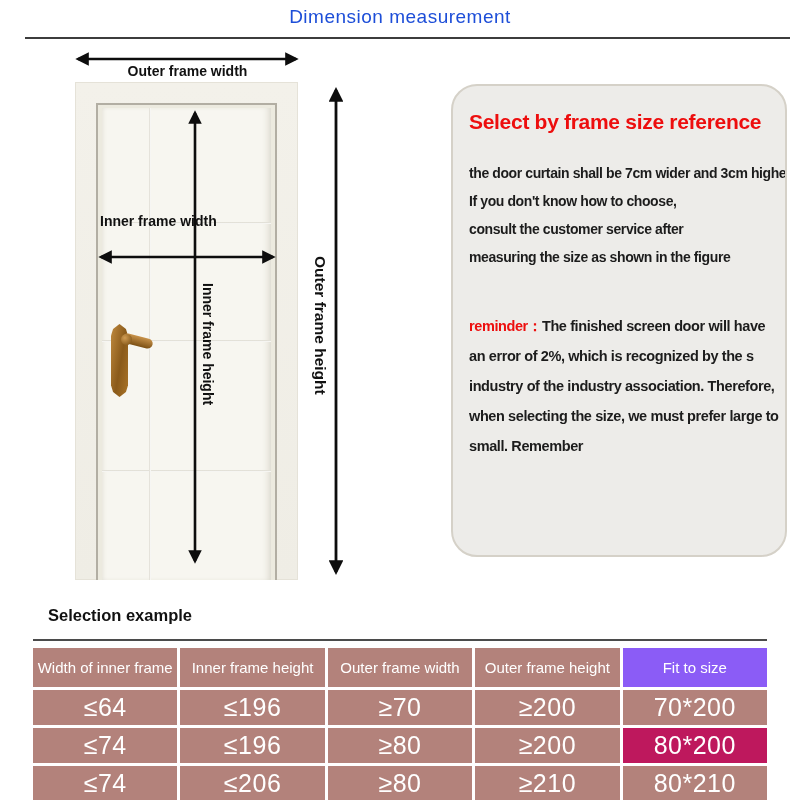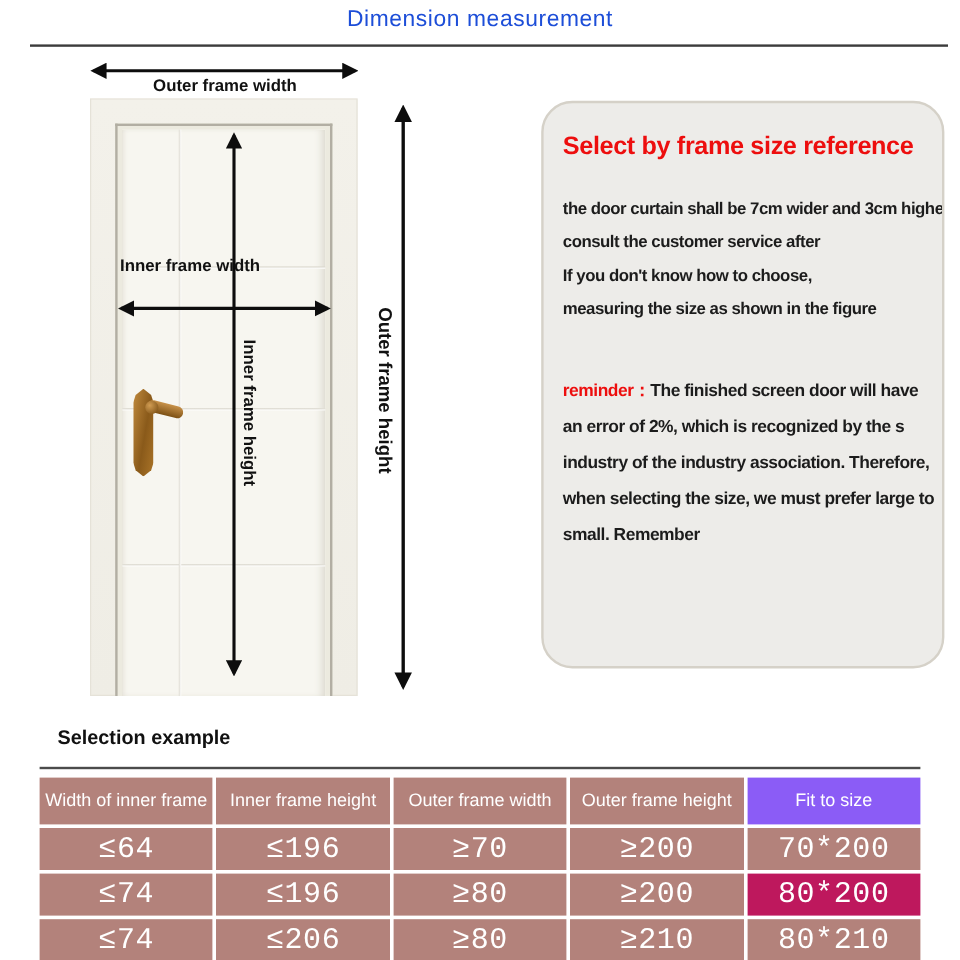--- a/index.html
+++ b/index.html
@@ -84,21 +84,20 @@
   .size-table{
     left:30px;top:645px;width:740px;
     border-collapse:separate;border-spacing:3px;table-layout:fixed;
   }
   .size-table th{
     height:37px;font-size:15px;font-weight:normal;color:#fff;text-align:center;
   }
   .size-table td{
     height:33px;font-size:25px;font-weight:normal;color:#fff;text-align:center;
     letter-spacing:0.5px;
-    font-family:Liberation Mono, monospace;
   }
 </style>
 </head>
 <body>
 
 <div class="abs page-title">Dimension measurement</div>
 <div class="abs title-underline"></div>
 
 <div>
   <div class="abs door-frame"></div>
@@ -126,22 +125,22 @@
 
   <div class="abs dim-label lbl-outer-width">Outer frame width</div>
   <div class="abs dim-label lbl-inner-width">Inner frame width</div>
   <div class="abs dim-label lbl-inner-height">Inner frame height</div>
   <div class="abs dim-label lbl-outer-height">Outer frame height</div>
 </div>
 
 <div class="abs panel">
   <div class="panel-title" style="color: rgb(237, 14, 14);">Select by frame size reference</div>
   <div class="panel-line">the door curtain shall be 7cm wider and 3cm higher</div>
+  <div class="panel-line">If you don't know how to choose,</div>
   <div class="panel-line">consult the customer service after</div>
-  <div class="panel-line">If you don't know how to choose,</div>
   <div class="panel-line">measuring the size as shown in the figure</div>
   <div class="reminder-block">
     <div class="reminder-line">
       <span class="reminder-label" style="color: rgb(237, 14, 14);">reminder：</span><span>The finished screen door will have</span>
     </div>
     <div class="reminder-line">an error of 2%, which is recognized by the s</div>
     <div class="reminder-line">industry of the industry association. Therefore,</div>
     <div class="reminder-line">when selecting the size, we must prefer large to</div>
     <div class="reminder-line">small. Remember</div>
   </div>

